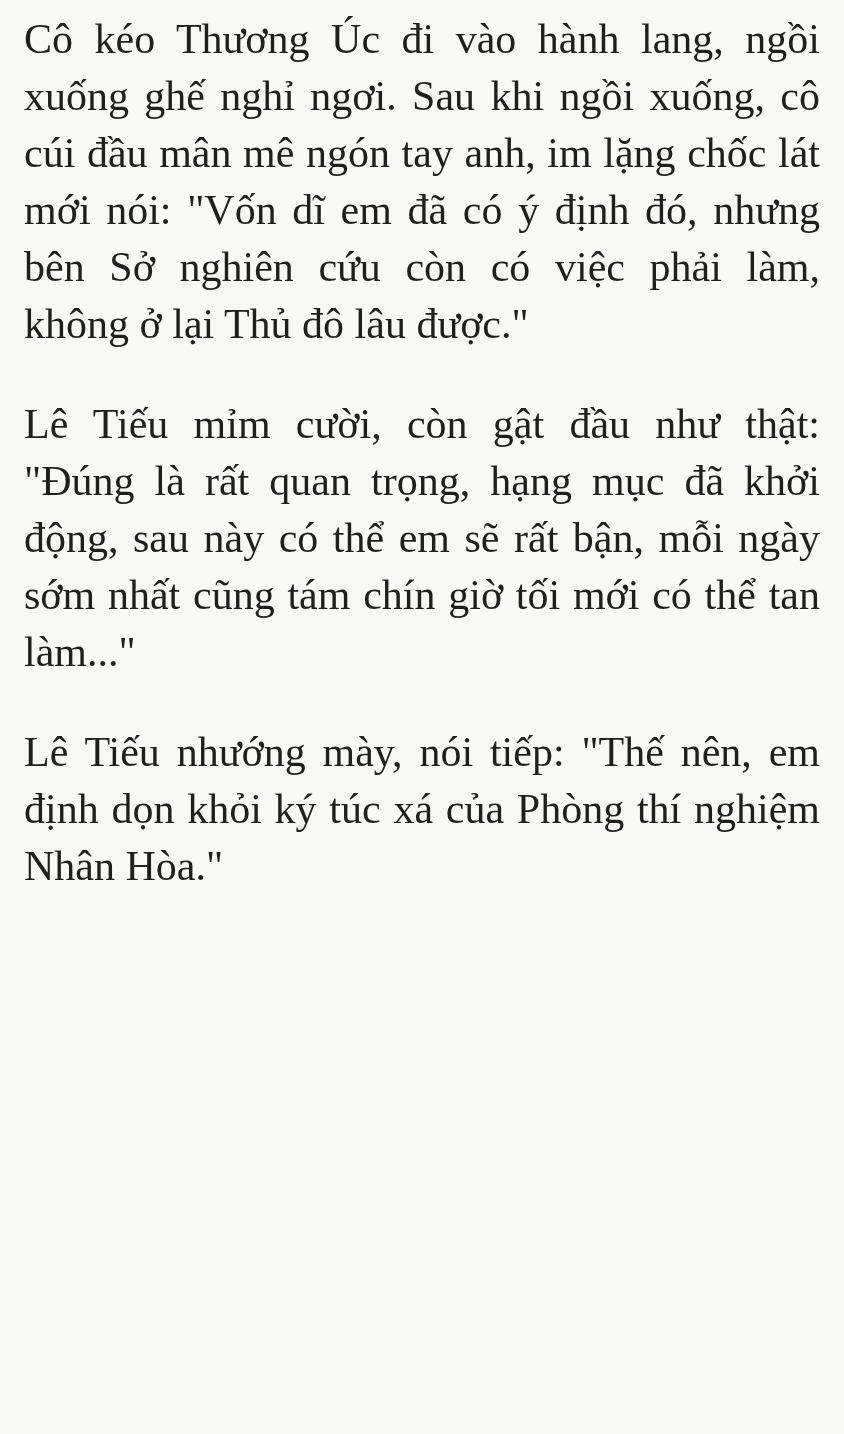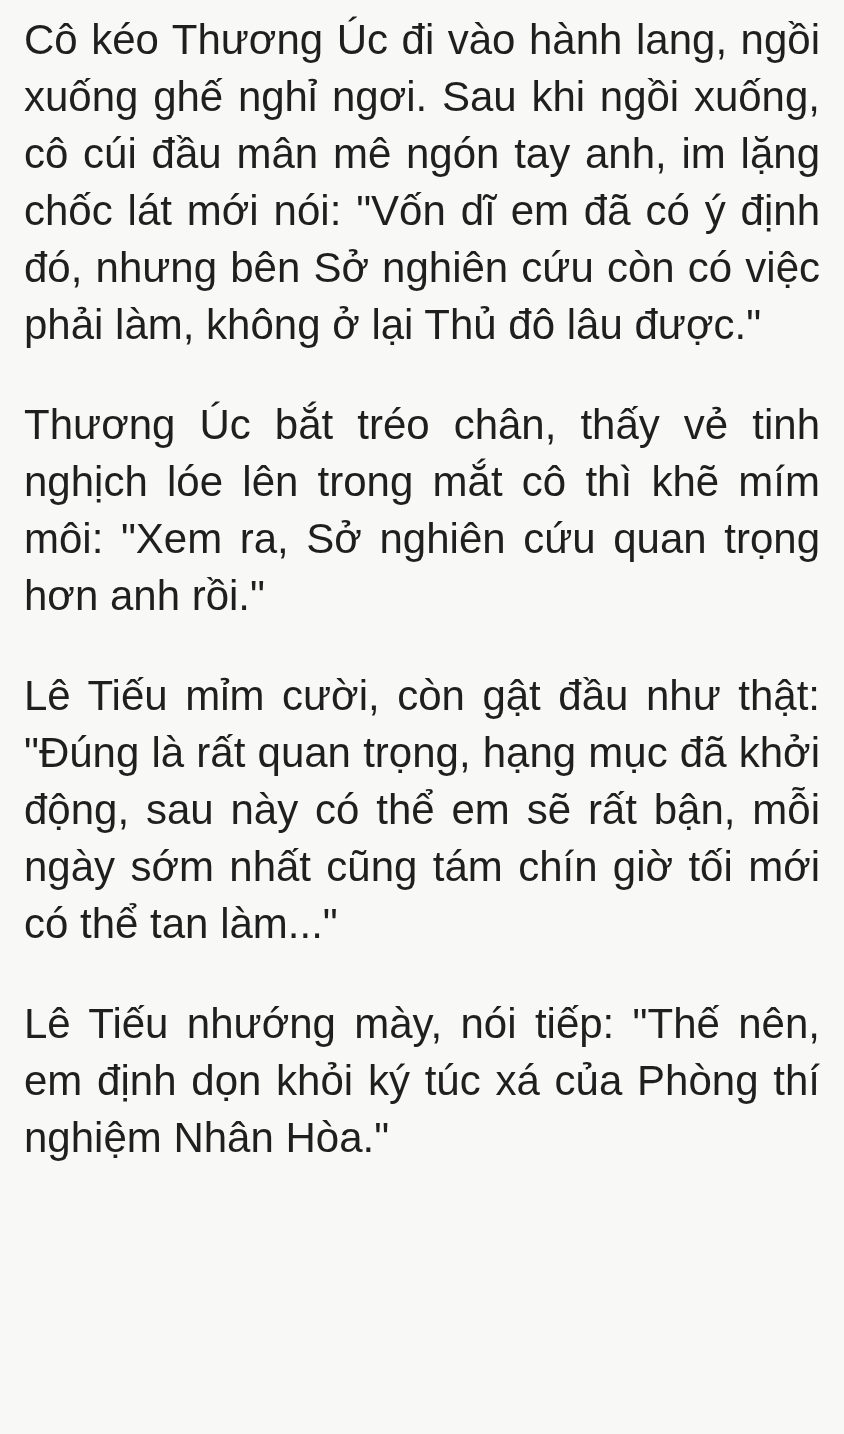--- a/index.html
+++ b/index.html
@@ -10,37 +10,36 @@
     width: 844px;
     height: 1434px;
     overflow: hidden;
     background: #f8f8f6;
   }
   .reader-page {
     box-sizing: border-box;
     width: 844px;
     height: 1434px;
     padding: 11px 24px 10px 24px;
-    font-family: Liberation Sans, sans-serif;
+    font-family: Liberation Serif, serif;
     font-size: 42px;
     line-height: 57px;
     color: #1f1f1f;
     text-align: justify;
     text-justify: inter-word;
     overflow: hidden;
   }
   .reader-page p.para {
     margin: 0 0 43px 0;
     padding: 0;
   }
   .reader-page p.para:last-child {
     margin-bottom: 0;
   }
 </style>
 </head>
 <body style="background: rgb(248, 248, 246);">
 
 <main class="reader-page" style="background: rgb(248, 248, 246); color: rgb(31, 31, 31);">
     <p class="para">Cô kéo Thương Úc đi vào hành lang, ngồi xuống ghế nghỉ ngơi. Sau khi ngồi xuống, cô cúi đầu mân mê ngón tay anh, im lặng chốc lát mới nói: "Vốn dĩ em đã có ý định đó, nhưng bên Sở nghiên cứu còn có việc phải làm, không ở lại Thủ đô lâu được."</p>
-    <p class="para">Thương Úc bắt tréo chân, thấy vẻ tinh nghịch lóe lên trong mắt cô thì khẽ mím môi: "Xem ra, Sở nghiên cứu quan trọng hơn anh rồi."</p>
     <p class="para">Lê Tiếu mỉm cười, còn gật đầu như thật: "Đúng là rất quan trọng, hạng mục đã khởi động, sau này có thể em sẽ rất bận, mỗi ngày sớm nhất cũng tám chín giờ tối mới có thể tan làm..."</p>
     <p class="para">Lê Tiếu nhướng mày, nói tiếp: "Thế nên, em định dọn khỏi ký túc xá của Phòng thí nghiệm Nhân Hòa."</p>
   </main>
 
 </body></html>

